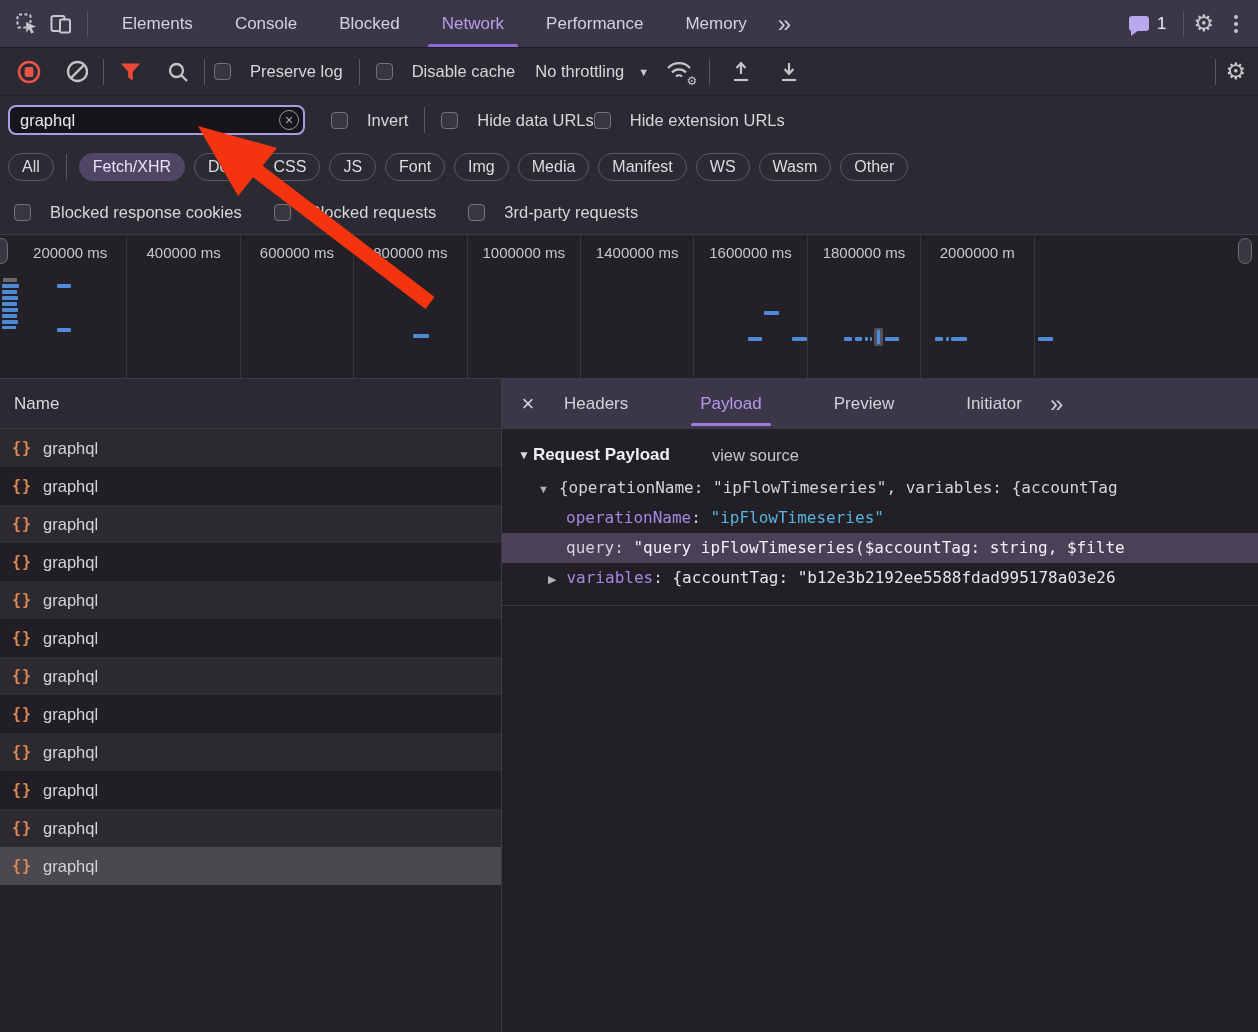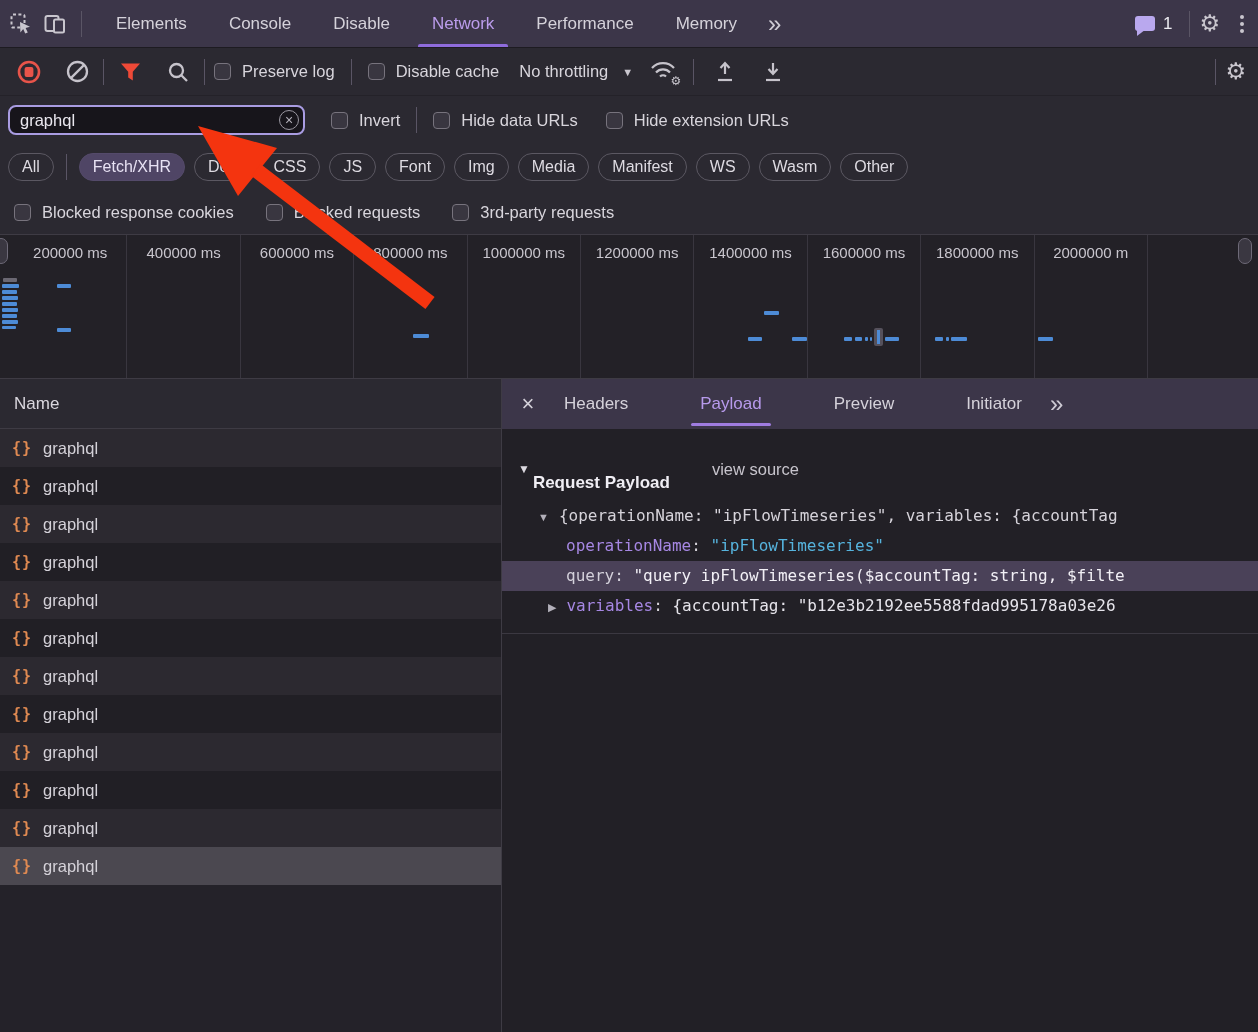--- a/index.html
+++ b/index.html
@@ -1,40 +1,40 @@
 <!DOCTYPE html>
 <html><head>
 <meta charset="utf-8">
 <style>
   html,body{margin:0;padding:0;background:#222026;overflow:hidden;}
   .devtools{position:relative;width:1258px;height:1032px;background:#222026;
     font-family:"Liberation Sans",sans-serif;color:#d8d5dc;font-size:16px;overflow:hidden;}
 
   
-  .topbar{height:48px;background:#3c3649;display:flex;align-items:center;padding:0 4px;border-bottom:1px solid #1d1b21;box-sizing:border-box;}
+  .topbar{height:48px;background:#3c3649;display:flex;align-items:center;padding:0 10px;border-bottom:1px solid #1d1b21;box-sizing:border-box;}
   .icon-btn{width:34px;height:34px;display:flex;align-items:center;justify-content:center;flex:none;}
   .vdiv{width:1px;height:26px;background:#5a5565;margin:0 9px;flex:none;}
   .tabs{display:flex;height:47px;margin-left:4px;}
   .tab{position:relative;display:flex;align-items:center;padding:0 21px;color:#d5d2da;font-size:17px;white-space:nowrap;}
   .tab.active{color:#bb9ceb;}
   .tab.active::after{content:"";position:absolute;left:7px;right:7px;bottom:0;height:3px;background:#8f6cdc;border-radius:2px 2px 0 0;}
   .chev{color:#cfccd5;font-size:24px;padding:0 10px;line-height:1;}
   .top-right{margin-left:auto;display:flex;align-items:center;}
   .bubble-wrap{display:flex;align-items:center;margin-right:8px;}
   .bubble{width:20px;height:15px;background:#b9a8ee;border-radius:3px;position:relative;}
   .bubble::after{content:"";position:absolute;left:2px;bottom:-5px;width:8px;height:6px;background:#b9a8ee;clip-path:polygon(0 0,100% 0,0 100%);}
   .bubble-count{margin-left:8px;color:#ecebf1;font-size:17px;}
   .gear{font-family:"DejaVu Sans",sans-serif;font-size:23px;color:#c9c6ce;line-height:1;}
   .kebab{width:24px;height:24px;display:flex;align-items:center;justify-content:center;margin-left:10px;}
   .kebab-dots{width:4px;height:4px;border-radius:50%;background:#c9c6ce;box-shadow:0 -7px 0 #c9c6ce,0 7px 0 #c9c6ce;}
 
   
   .toolbar{height:48px;background:#2b2931;display:flex;align-items:center;padding:0 12px;border-bottom:1px solid #242229;box-sizing:border-box;}
   .tb-gap{width:14px;flex:none;}
-  .check{display:flex;align-items:center;gap:11px;color:#d8d5dc;white-space:nowrap;font-size:16.5px;}
+  .check{display:flex;align-items:center;gap:19px;color:#d8d5dc;white-space:nowrap;font-size:16.5px;}
   .cb{width:17px;height:17px;border:1.5px solid #77737d;border-radius:4px;background:#393640;flex:none;box-sizing:border-box;}
   .throttle{display:flex;align-items:center;gap:14px;margin-left:20px;font-size:16.5px;color:#d8d5dc;white-space:nowrap;}
   .dd-caret{font-size:11px;color:#c9c6ce;}
   .spacer{flex:1;}
 
   
   .filter-row{height:48px;background:#2b2931;display:flex;align-items:center;padding:0 8px;box-sizing:border-box;}
   .filter-input-wrap{position:relative;width:297px;height:30px;flex:none;margin-right:26px;}
   .filter-input{width:100%;height:100%;box-sizing:border-box;background:#17151b;border:2px solid #a99ce2;border-radius:8px;
     color:#e9e7ee;font-size:16.5px;font-family:"Liberation Sans",sans-serif;padding:0 32px 0 10px;outline:none;}
@@ -79,21 +79,21 @@
   
   .right-panel{flex:1;display:flex;flex-direction:column;background:#222026;min-width:0;}
   .detail-tabbar{height:50px;flex:none;background:#3c3649;display:flex;align-items:center;padding:0 8px;box-sizing:border-box;}
   .close-x{width:36px;text-align:center;font-size:22px;color:#d5d2da;flex:none;line-height:1;}
   .dtab{position:relative;height:50px;display:flex;align-items:center;padding:0 18px;font-size:17px;color:#d5d2da;white-space:nowrap;}
   .dtab.active{color:#b79aec;}
   .dtab.active::after{content:"";position:absolute;left:9px;right:9px;bottom:3px;height:3px;background:#9f7ce0;border-radius:2px;}
   .payload{flex:1;overflow:hidden;}
   .section-head{display:flex;align-items:center;padding:16px 16px 8px 16px;}
   .tri{color:#dcd9e0;font-size:12px;margin-right:3px;}
-  .section-title{font-weight:bold;font-size:17px;color:#f0eef4;margin-top:28px;}
+  .section-title{font-weight:bold;font-size:17px;color:#f0eef4;}
   .view-source{margin-left:42px;color:#c7c4cc;font-size:16.5px;}
   .json-line{font-family:"DejaVu Sans Mono",monospace;font-size:16px;height:30px;line-height:30px;white-space:nowrap;overflow:hidden;}
   .json-line .tri2{font-family:"Liberation Sans",sans-serif;font-size:11px;color:#b3b0ba;margin-right:10px;}
   .l1{padding-left:36px;color:#d6d3da;}
   .l2{padding-left:64px;}
   .l3{padding-left:64px;background:#4a4158;}
   .l4{padding-left:46px;}
   .key{color:#a687e3;}
   .str{color:#56b3dd;}
   .plain{color:#d6d3da;}
@@ -125,21 +125,21 @@
       <svg class="ico" width="24" height="24" viewBox="0 0 24 24">
           <rect x="2.5" y="4" width="13" height="15" rx="2" fill="none" stroke="#c9c6ce" stroke-width="2"></rect>
           <rect x="11" y="7.5" width="10" height="13" rx="1.5" fill="#3c3649" stroke="#c9c6ce" stroke-width="2"></rect>
         </svg>
     </span>
     <span class="vdiv"></span>
     <div class="tabs">
 
     <div class="tab">Elements</div>
         <div class="tab">Console</div>
-        <div class="tab">Disable</div>
+        <div class="tab">Blocked</div>
         <div class="tab active">Network</div>
         <div class="tab">Performance</div>
         <div class="tab">Memory</div>
       </div>
     <span class="chev">»</span>
     <div class="top-right">
       <span class="bubble-wrap">
         <span class="bubble"></span>
         <span class="bubble-count">1</span>
       </span>
@@ -228,21 +228,21 @@
     </span>
     <label class="check">
       <span class="cb"></span>
       <span>Invert</span>
     </label>
     <span class="vdiv" style="margin:0 16px;"></span>
     <label class="check">
       <span class="cb"></span>
       <span>Hide data URLs</span>
     </label>
-    <label class="check" style="margin-left:28px;">
+    <label class="check" style="">
       <span class="cb"></span>
       <span>Hide extension URLs</span>
     </label>
   </div>
 
   <div class="chips-row">
     <span class="chip">All</span>
     <span class="vdiv" style="margin:0 3px;"></span>
     <div style="display:flex;gap:9px;">
 
@@ -294,23 +294,20 @@
         </div>
 
         <div class="tl-cell">
           <span class="tl-label">800000 ms</span>
         </div>
 
         <div class="tl-cell">
           <span class="tl-label">1000000 ms</span>
         </div>
 
-        <div class="tl-cell">
-          <span class="tl-label">1200000 ms</span>
-        </div>
 
         <div class="tl-cell">
           <span class="tl-label">1400000 ms</span>
         </div>
 
         <div class="tl-cell">
           <span class="tl-label">1600000 ms</span>
         </div>
 
         <div class="tl-cell">

